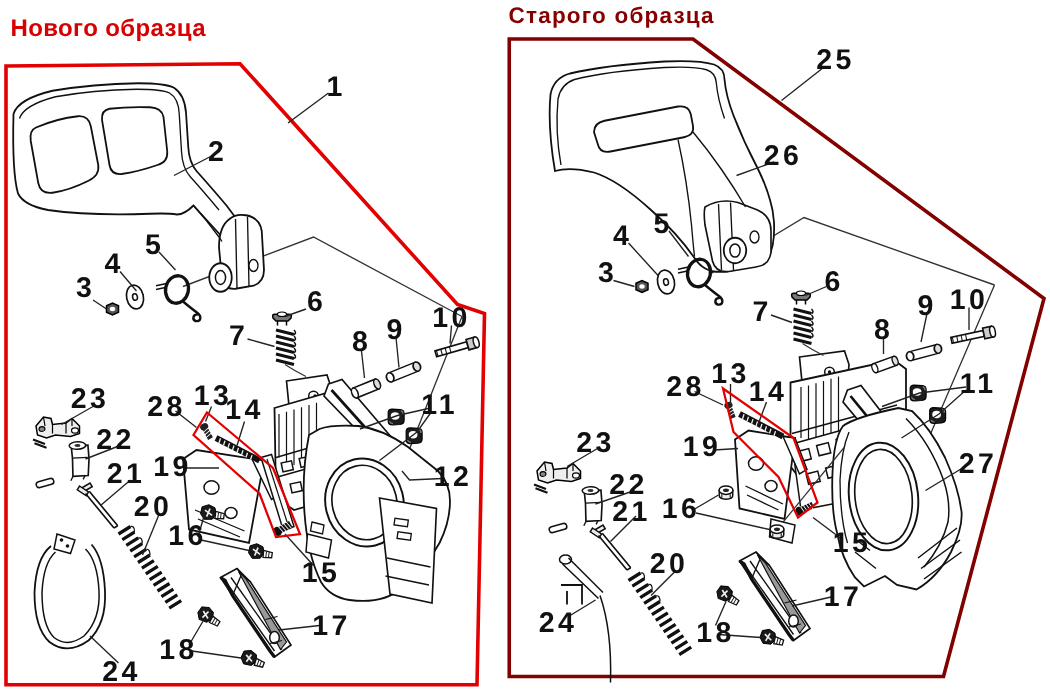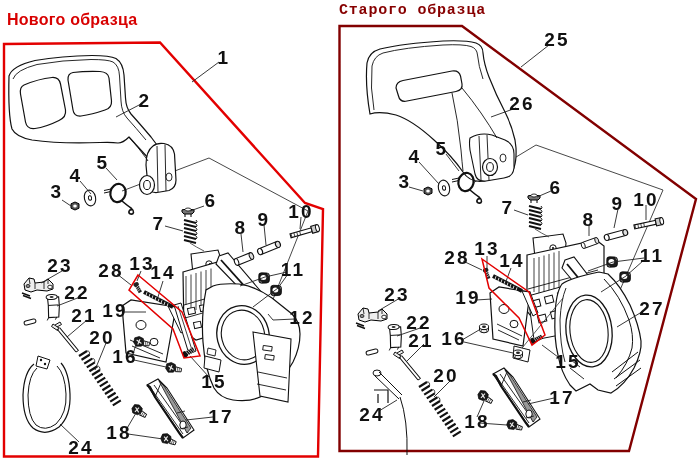--- a/index.html
+++ b/index.html
@@ -1,21 +1,21 @@
 <!DOCTYPE html>
 <html><head>
 <meta charset="utf-8">
 <style>
   html,body{margin:0;padding:0;}
   body{width:700px;height:463px;background:#ffffff;overflow:hidden;
        font-family:"Liberation Sans", sans-serif;}
   #wrap{position:relative;width:700px;height:362px;}
   svg{position:absolute;left:0;top:0;filter:blur(0.3px);}
   .t1{position:absolute;left:7px;top:12px;font-size:16px;letter-spacing:0.25px;line-height:1;font-weight:bold;color:#d80000;}
-  .t2{position:absolute;left:339px;top:3px;font-size:15px;letter-spacing:0.8px;line-height:1;font-weight:bold;color:#870000;font-family:Liberation Mono, monospace;}
+  .t2{position:absolute;left:339px;top:3px;font-size:15px;letter-spacing:0.8px;line-height:1;font-weight:bold;color:#870000;}
 </style>
 </head>
 <body>
 <div id="wrap">
 <div class="t1">Нового образца</div>
 <div class="t2">Старого образца</div>
 <svg width="700" height="463" viewBox="0 0 700 463">
 <defs>
   <g id="nut11">
     <path d="M-5.2,-2.5 Q-5.5,-5.2 -2.5,-5.2 L2.8,-5 Q5.4,-4.8 5.4,-2.4 L5.4,2.2 Q5.4,4.8 2.6,5 L-2.4,5.2 Q-5.2,5.2 -5.2,2.6 Z" fill="#1c1c1c" stroke="#000" stroke-width="0.8"></path>

